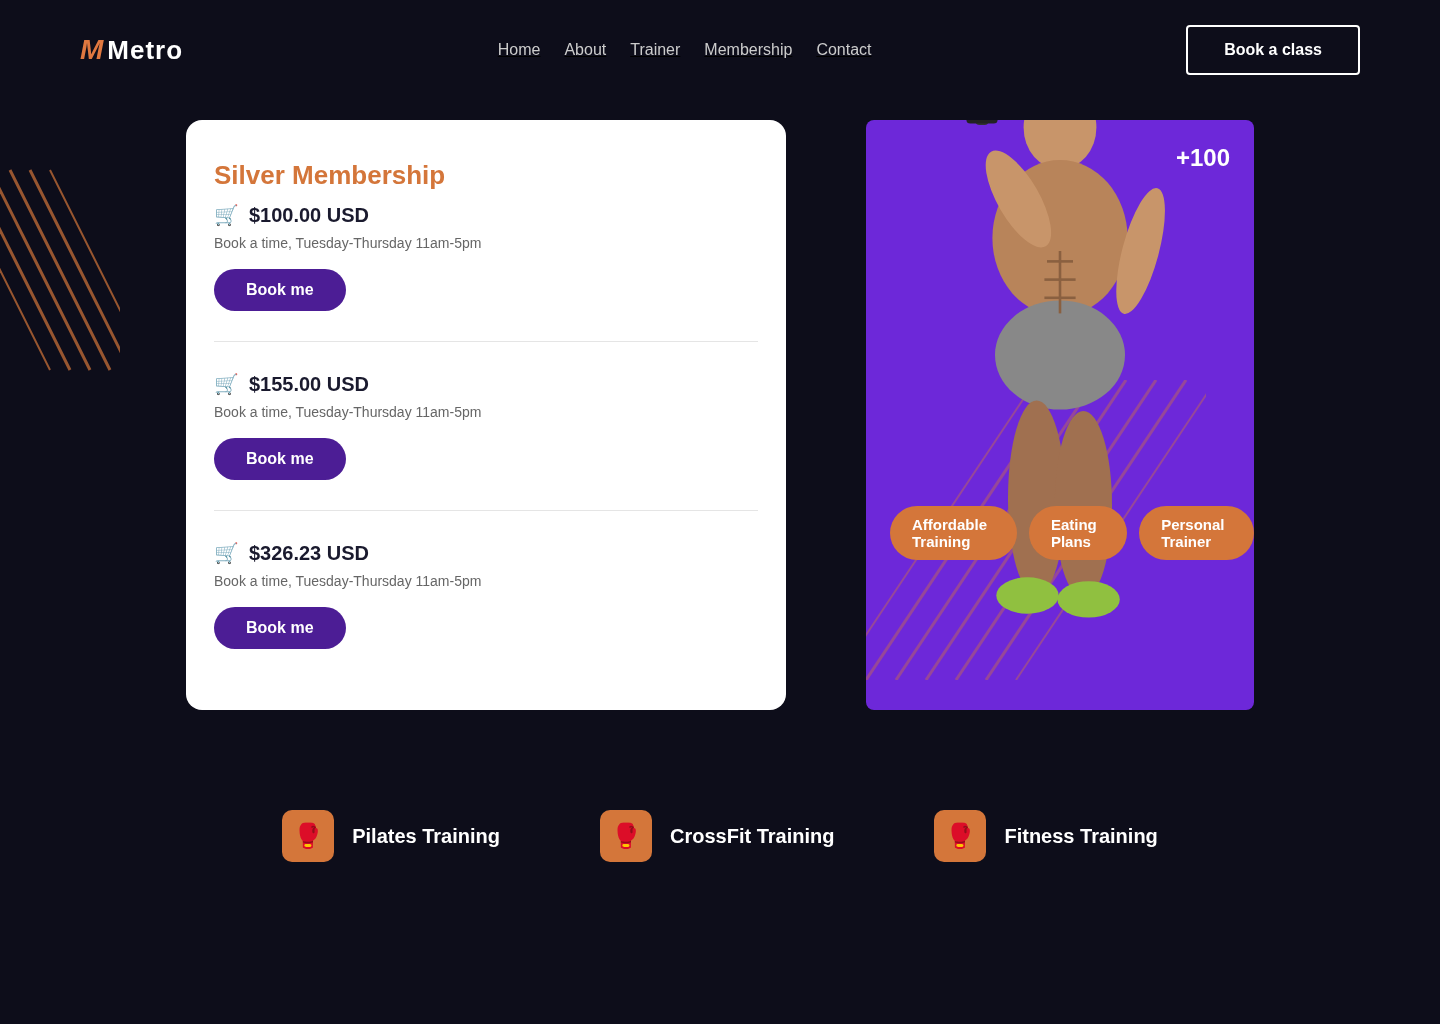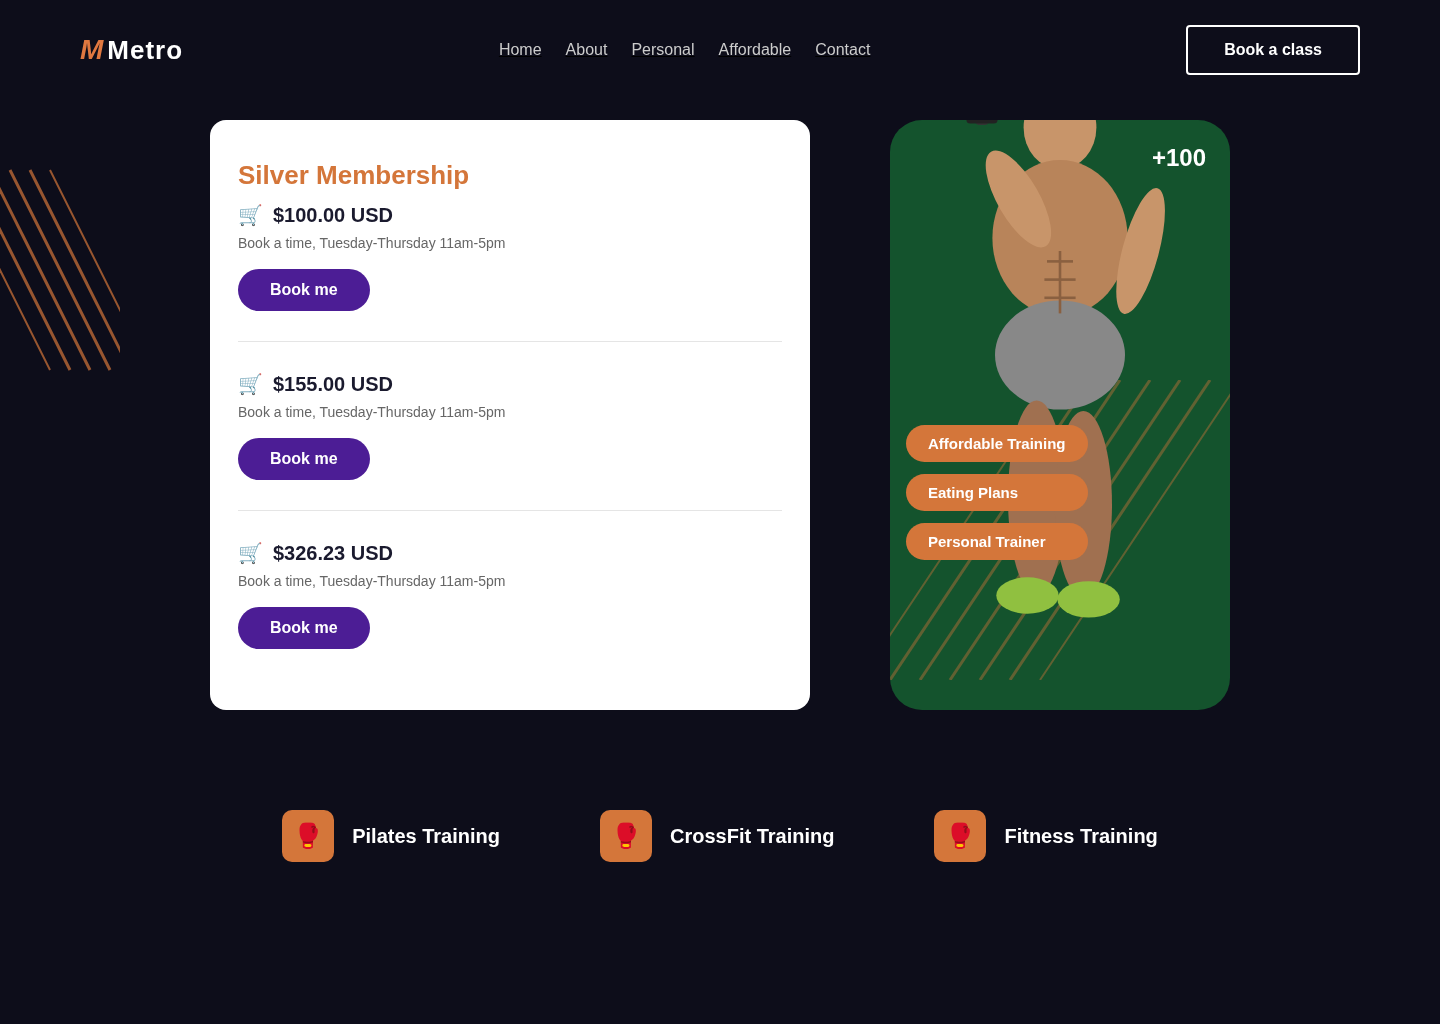--- a/index.html
+++ b/index.html
@@ -122,45 +122,45 @@
       border: none;
       padding: 12px 32px;
       border-radius: 50px;
       font-size: 16px;
       font-weight: 600;
       cursor: pointer;
     }
 
     
     .trainer-card {
-      background: #14532d;
-      border-radius: 32px;
-      width: 340px;
+      background: #6d28d9;
+      border-radius: 8px;
+      width: 388px;
       min-height: 590px;
       position: relative;
       overflow: hidden;
       display: flex;
       flex-direction: column;
       align-items: center;
     }
     .trainer-count {
       position: absolute;
       top: 24px;
       right: 24px;
       color: #ffffff;
       font-size: 24px;
       font-weight: 700;
       z-index: 10;
     }
     .trainer-badges {
       position: absolute;
-      left: 16px;
+      left: 24px;
       bottom: 120px;
       display: flex;
-      flex-direction: column;
+      flex-direction: row;
       gap: 12px;
       z-index: 10;
     }
     .trainer-badge {
       background: #d4763a;
       color: #ffffff;
       padding: 10px 22px;
       border-radius: 50px;
       font-size: 15px;
       font-weight: 600;
@@ -246,22 +246,22 @@
 </svg>
 
 <nav>
   <div class="logo">
     <span class="logo-icon">M</span>
     <span class="logo-text">Metro</span>
   </div>
   <ul class="nav-links">
     <li><a href="#">Home</a></li>
     <li><a href="#">About</a></li>
-    <li><a href="#">Personal</a></li>
-    <li><a href="#">Affordable</a></li>
+    <li><a href="#">Trainer</a></li>
+    <li><a href="#">Membership</a></li>
     <li><a href="#">Contact</a></li>
   </ul>
   <button class="book-btn">Book a class</button>
 </nav>
 
 <div class="main-content">
 
   <div class="memberships-card">
 
     <div class="membership-item">

